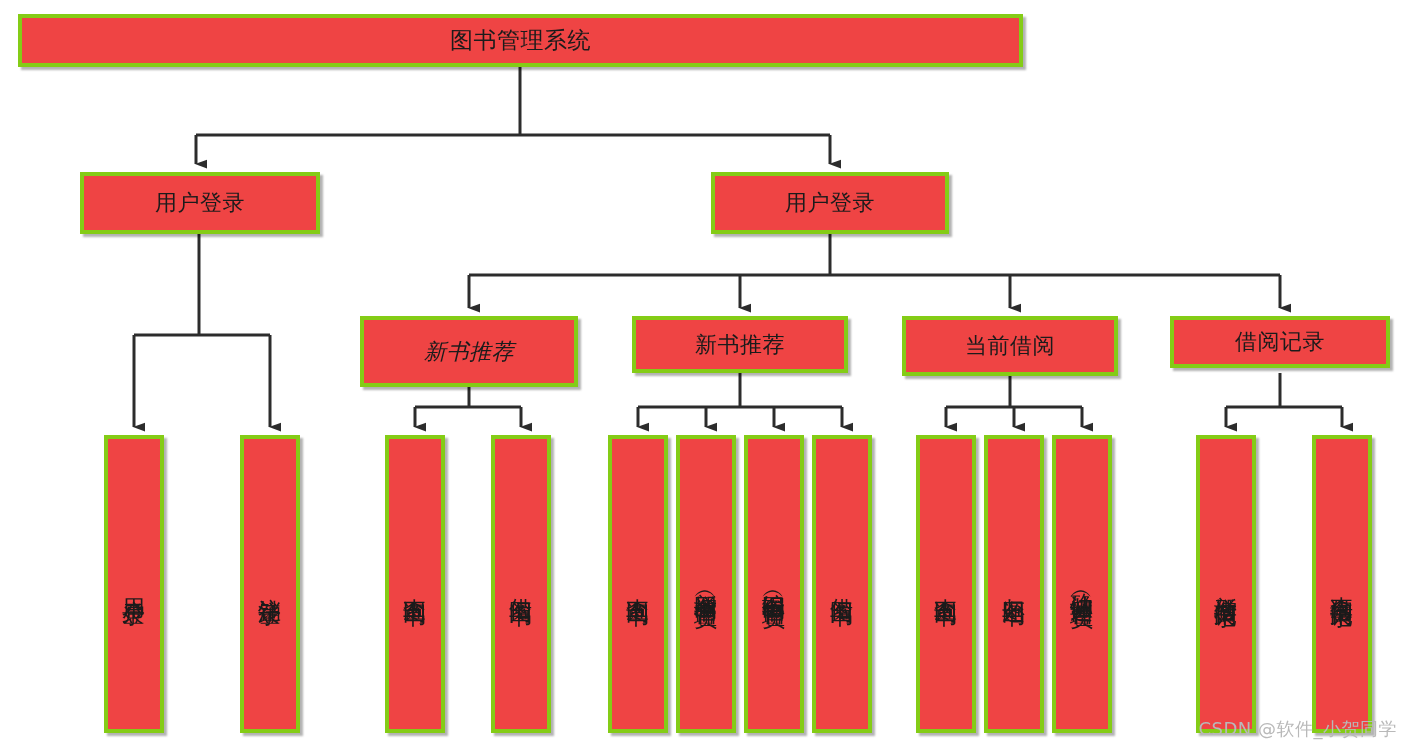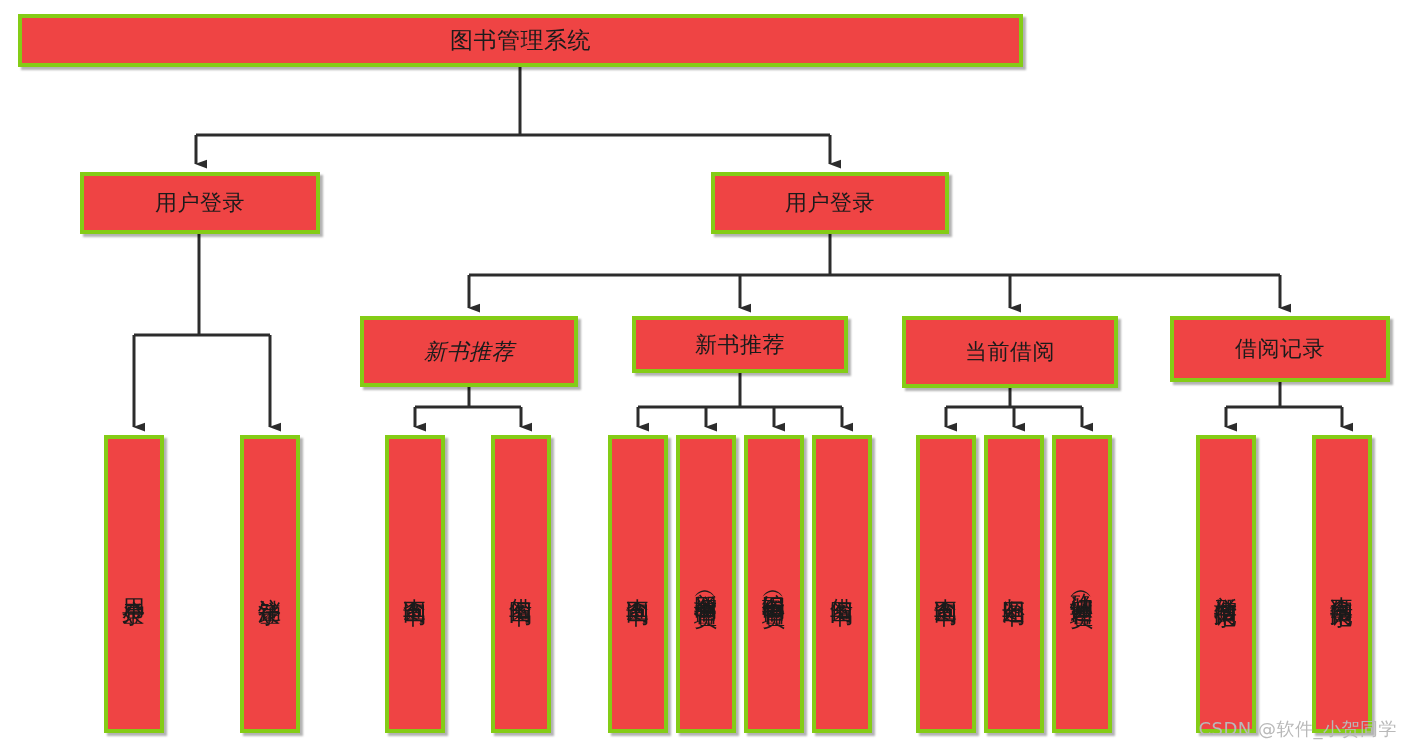--- a/index.html
+++ b/index.html
@@ -129,24 +129,24 @@
   <div class="node branch" style="left:711px; top:172px; width:238px; height:62px;">
     <span class="label">用户登录</span>
   </div>
 
   <div class="node branch" style="left:360px; top:316px; width:218px; height:71px;font-style:italic;">
     <span class="label">新书推荐</span>
   </div>
   <div class="node branch" style="left:632px; top:316px; width:216px; height:57px;">
     <span class="label">新书推荐</span>
   </div>
-  <div class="node branch" style="left:902px; top:316px; width:216px; height:72px;">
+  <div class="node branch" style="left:902px; top:316px; width:216px; height:60px;">
     <span class="label">当前借阅</span>
   </div>
-  <div class="node branch" style="left:1170px; top:316px; width:220px; height:66px;">
+  <div class="node branch" style="left:1170px; top:316px; width:220px; height:52px;">
     <span class="label">借阅记录</span>
   </div>
 
   <div class="node leaf" style="left:104px; top:435px; width:60px; height:298px;">
     <span class="label">用户登录</span>
   </div>
   <div class="node leaf" style="left:240px; top:435px; width:60px; height:298px;">
     <span class="label">注销登录</span>
   </div>
 

